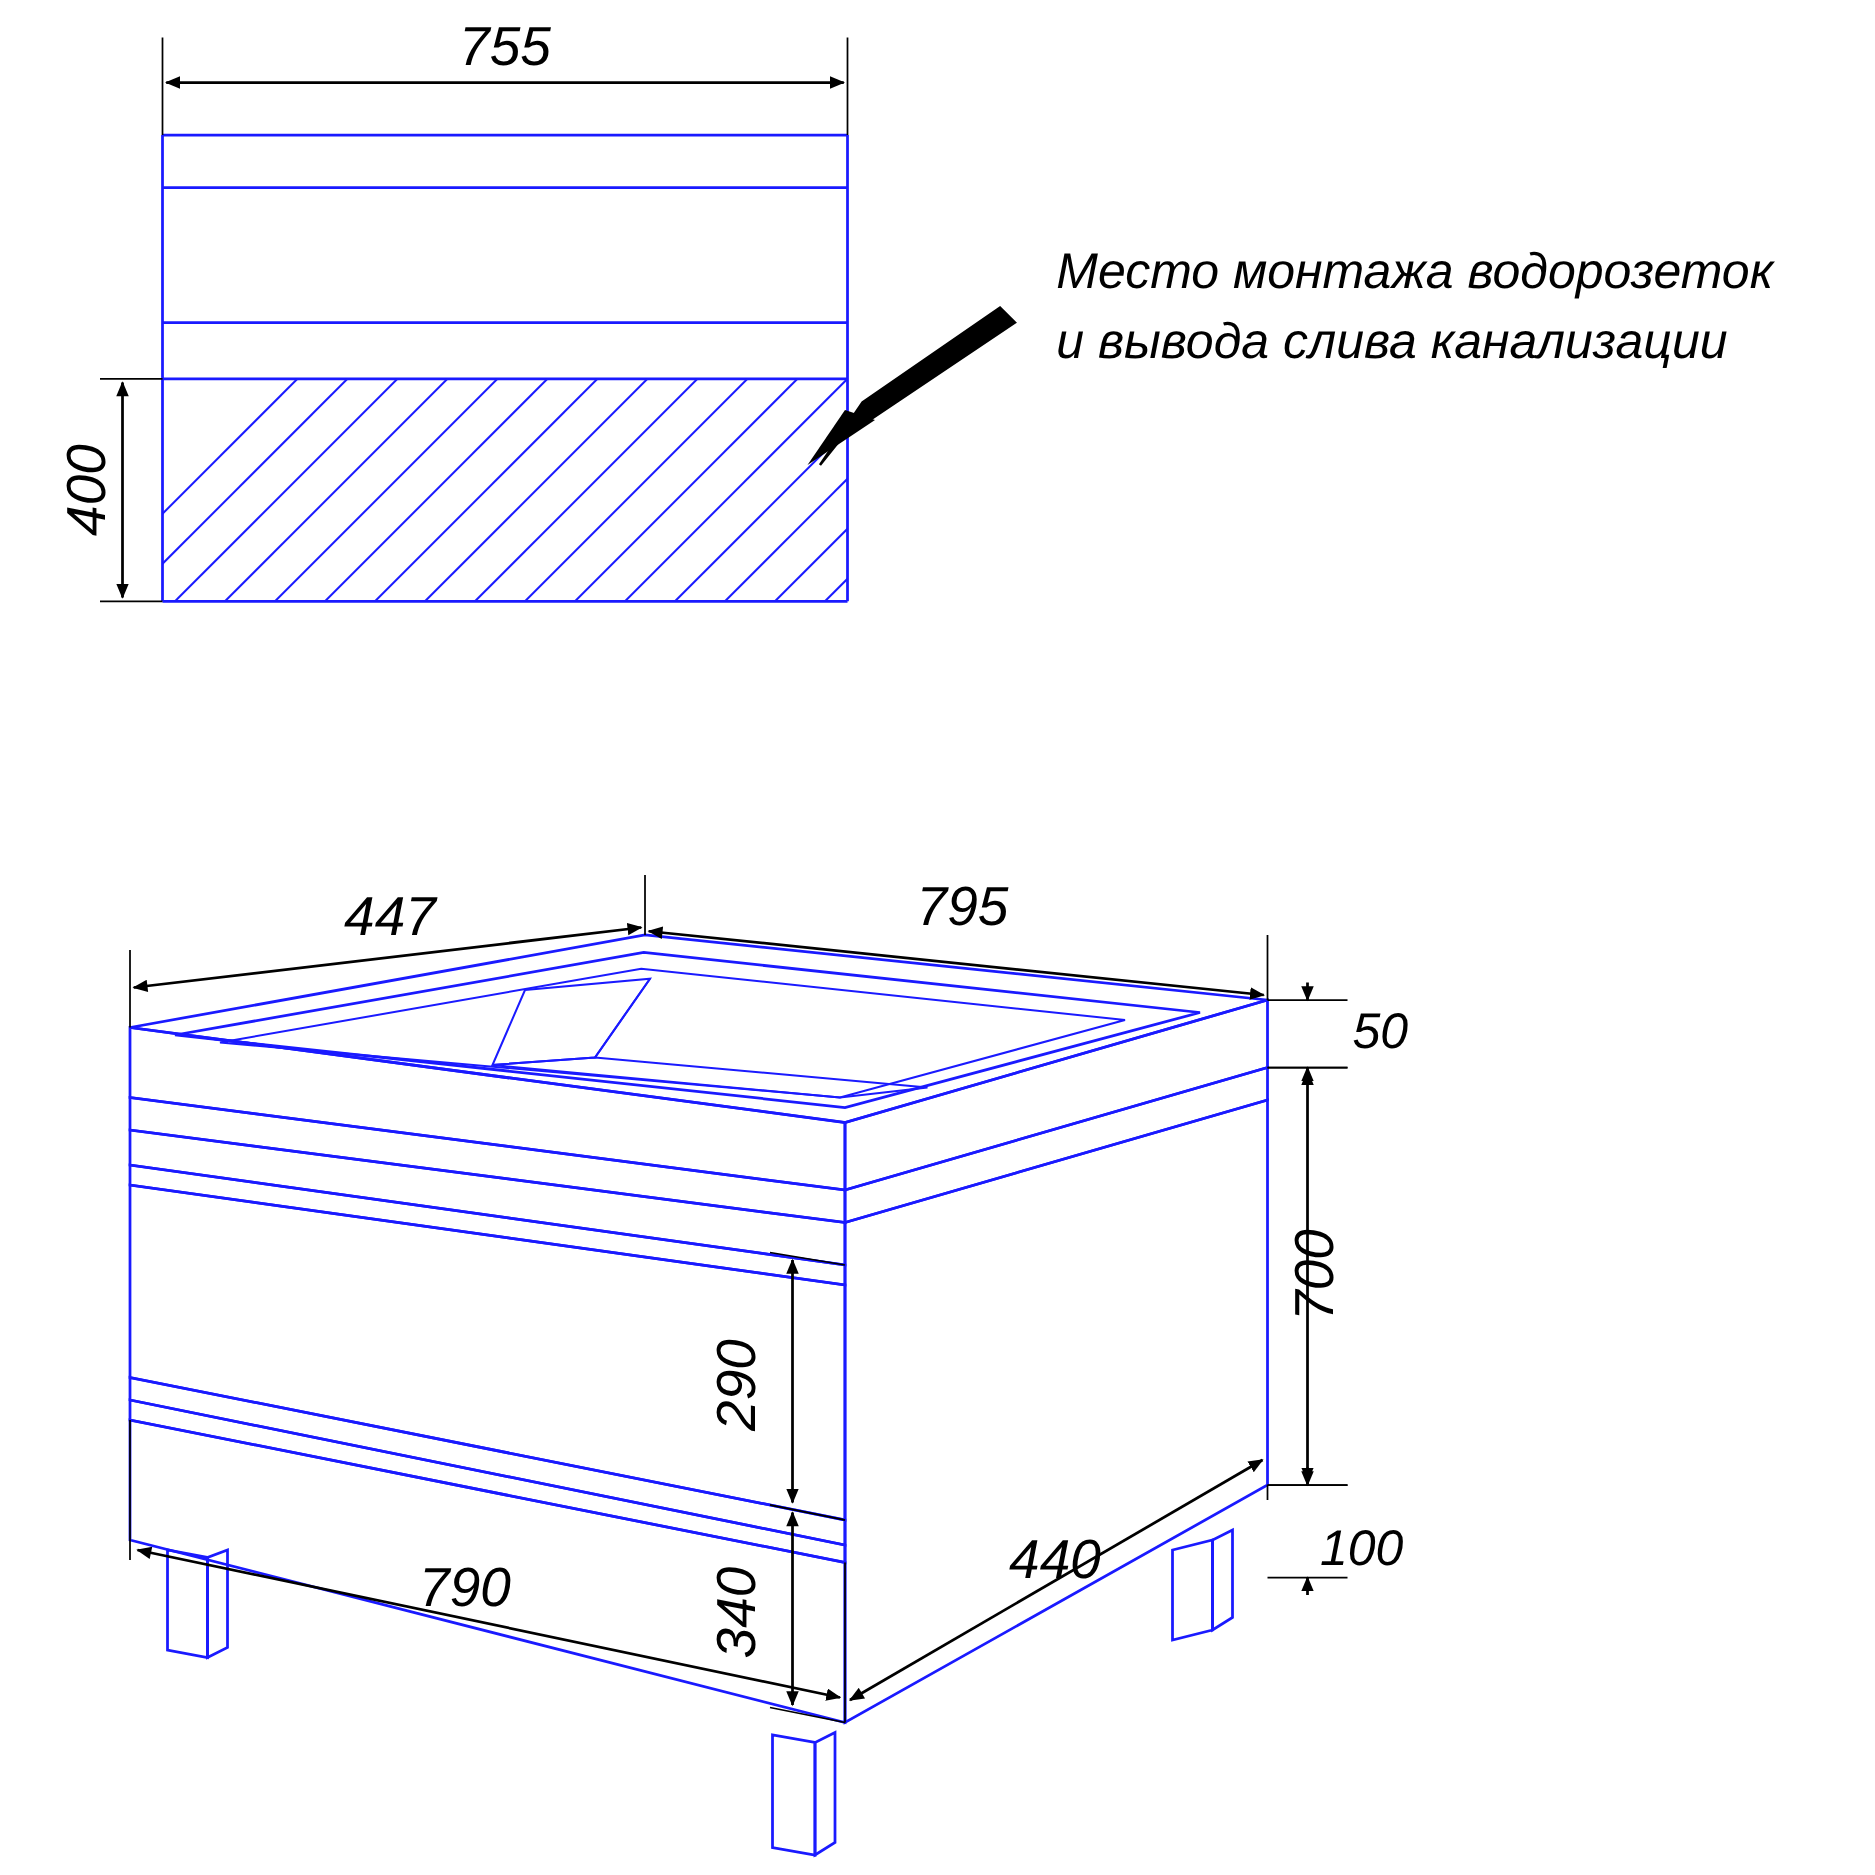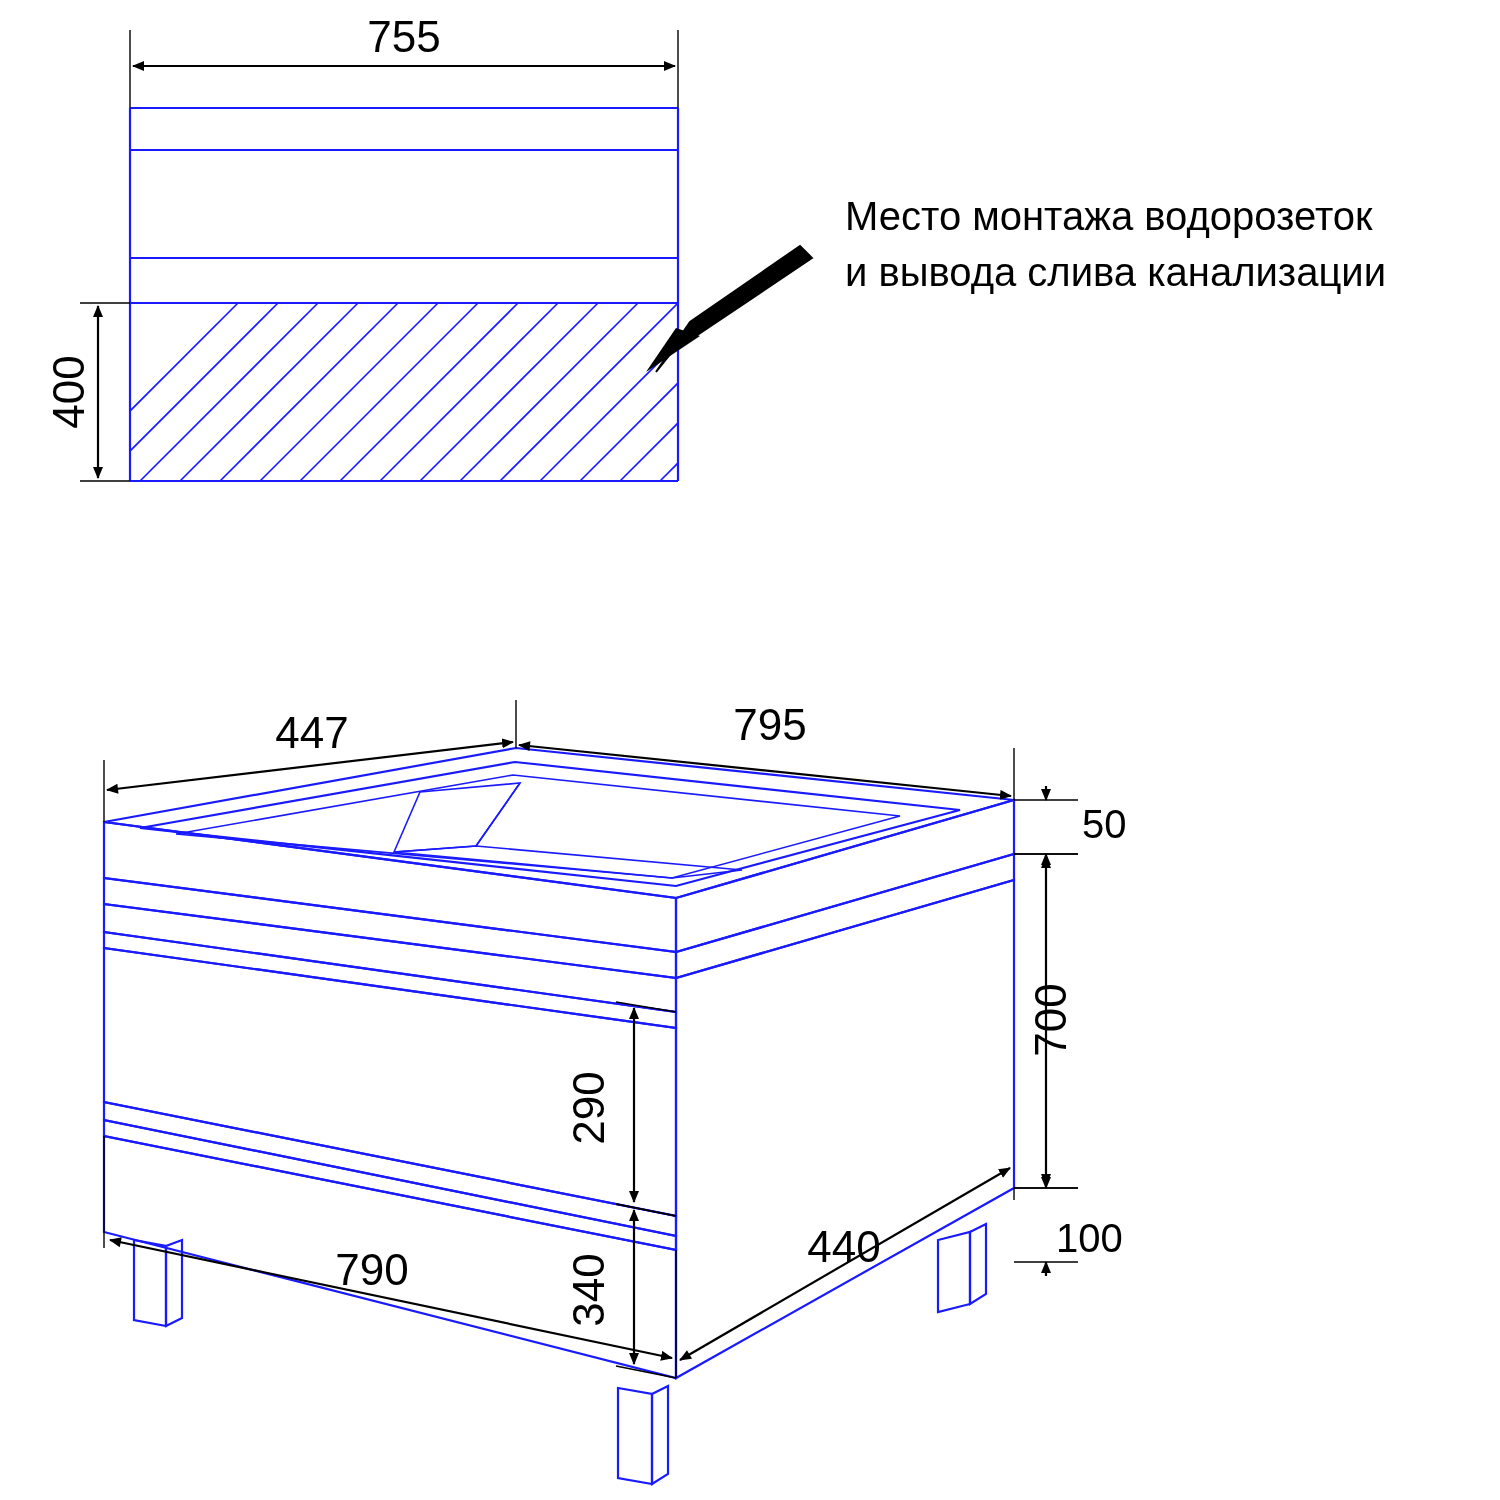--- a/index.html
+++ b/index.html
@@ -10,20 +10,21 @@
   body {
     width: 1500px;
     height: 1500px;
     font-family: "Liberation Sans", sans-serif;
     overflow: hidden;
   }
   #sheet {
     position: relative;
     width: 1500px;
     height: 1184px;
+    font-style: italic;
   }
   svg#drawing {
     position: absolute;
     left: 0;
     top: 0;
     width: 1500px;
     height: 1500px;
   }
   .dimtext {
     font-family: "Liberation Sans", sans-serif;

